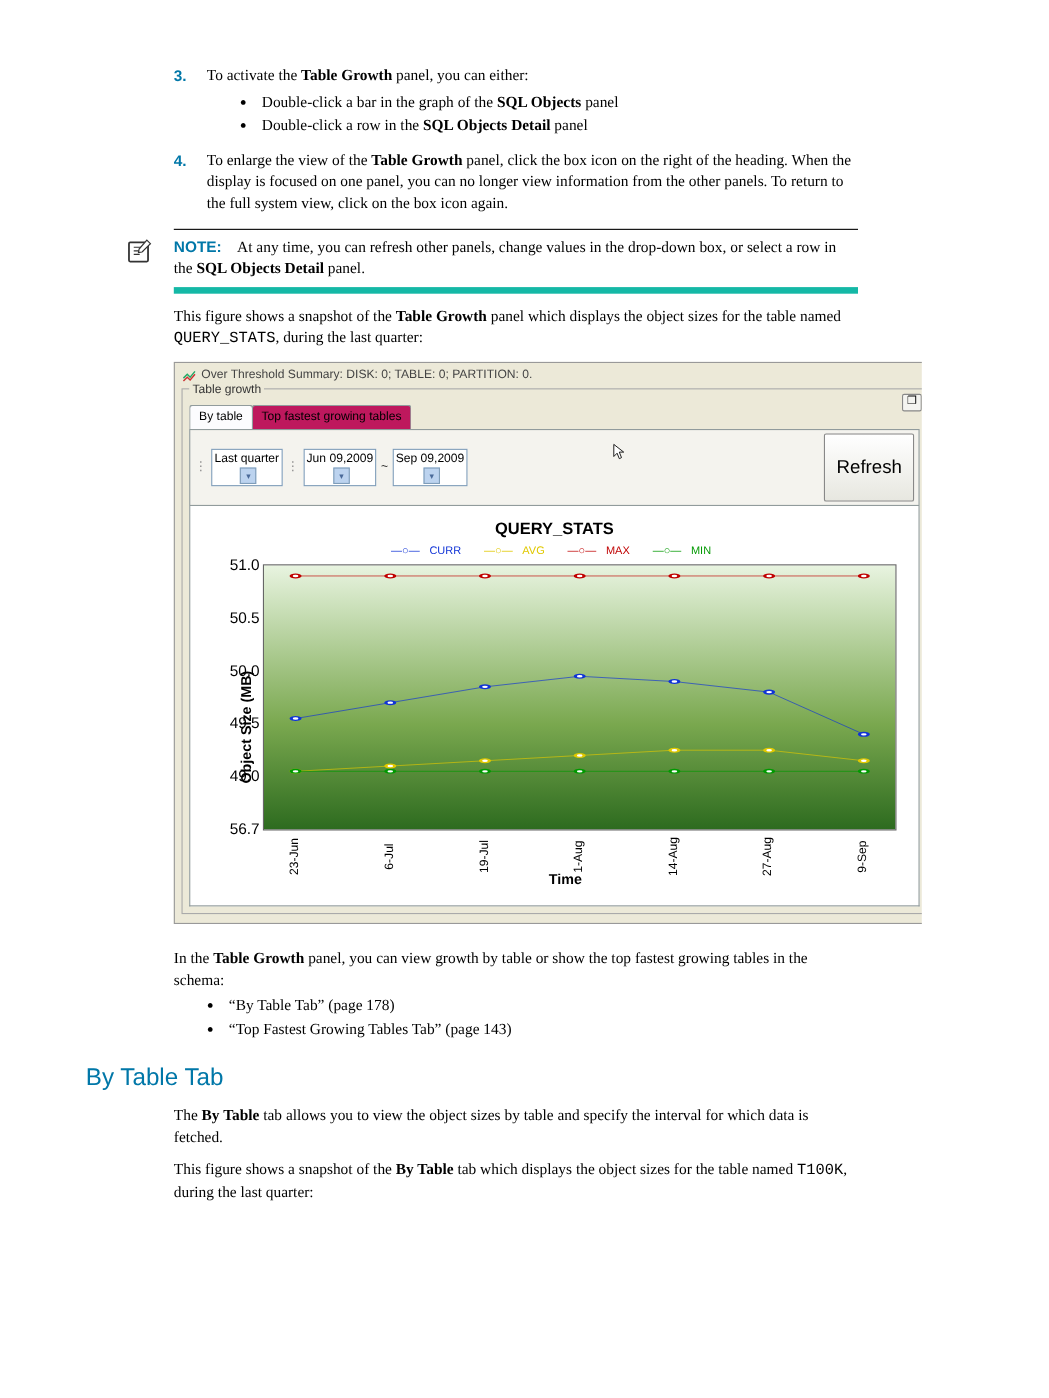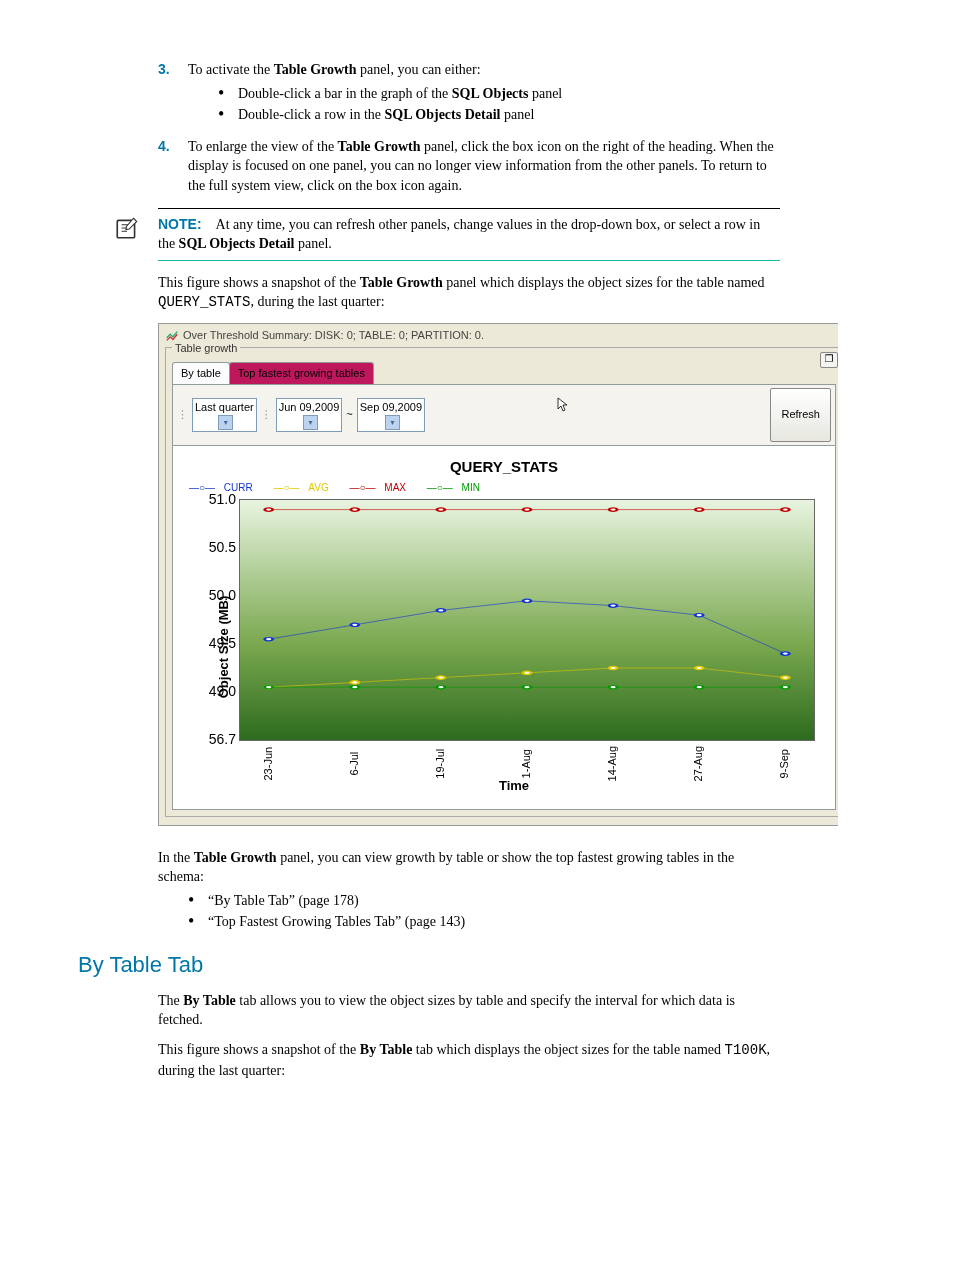--- a/index.html
+++ b/index.html
@@ -12,21 +12,21 @@
     box-sizing: border-box;
     line-height: 1.4;
   }
   .step-list { margin-left: 100px; }
   .step { display: flex; margin-bottom: 4px; }
   .step-num { color: #0077a8; font-weight: bold; width: 30px; flex-shrink: 0; font-family: Arial, sans-serif; font-size: 14px; }
   .step-body { flex: 1; }
   .bullet-list { margin: 4px 0 8px 30px; }
   .bullet-item { display: flex; margin: 2px 0; }
   .bullet-dot { width: 20px; flex-shrink: 0; font-size: 18px; line-height: 1; }
-  .note-wrap { margin: 12px 0 12px 100px; border-top: 1px solid #000; border-bottom: 1px solid #14b8a6; padding: 6px 0; position: relative; }
+  .note-wrap { margin: 12px 0 12px 100px; border-top: 1px solid #000; border-bottom: 6px solid #14b8a6; padding: 6px 0; position: relative; }
   .note-icon { position: absolute; left: -44px; top: 6px; width: 26px; height: 26px; }
   .note-label { font-family: Arial, sans-serif; font-weight: bold; color: #0077a8; font-size: 14px; }
   .para { margin: 10px 0 10px 100px; }
   .mono { font-family: 'Courier New', monospace; }
   .bold { font-weight: bold; }
   .section-heading { font-family: Arial, sans-serif; color: #0077a8; font-size: 22px; font-weight: normal; margin: 18px 0 10px 20px; }
   .ui-frame {
     margin: 10px 0 22px 100px;
     border: 1px solid #999;
     background: #ece9d8;
@@ -41,29 +41,29 @@
   .ui-fieldset { border: 1px solid #aaa; padding: 6px 6px 6px 6px; margin: 0; position: relative; }
   .ui-legend { position: relative; top: -13px; background: #ece9d8; padding: 0 3px; font-size: 11px; color: #333; }
   .ui-fieldset-body { margin-top: -10px; }
   .ui-box-icon { position: absolute; right: 4px; top: 4px; width: 16px; height: 14px; border: 1px solid #888; background: #f4f4f0; font-size: 10px; text-align: center; line-height: 12px; border-radius: 2px; }
   .ui-tabs { display: flex; gap: 0; margin-top: 2px; }
   .ui-tab { border: 1px solid #919b9c; border-bottom: none; padding: 3px 8px; background: #fcfcfe; font-size: 11px; border-radius: 3px 3px 0 0; margin-right: -1px; }
   .ui-tab.inactive { background: #be185d; }
   .ui-toolbar { border: 1px solid #919b9c; background: #f4f3ee; padding: 3px 4px; display: flex; align-items: center; gap: 4px; }
   .ui-select { border: 1px solid #7f9db9; background: #fff; padding: 1px 2px; font-size: 11px; display: inline-flex; align-items: center; flex-direction: column; }
   .ui-select .arrow { background: #bcd3ef; color: #4a6a99; width: 13px; height: 13px; display: inline-flex; align-items: center; justify-content: center; margin-left: 3px; font-size: 8px; border: 1px solid #7f9db9; }
-  .ui-button { border: 1px solid #888; background: linear-gradient(#fff,#e7e7e0); padding: 18px 10px; font-size: 11px; border-radius: 2px; margin-left: auto; }
+  .ui-button { border: 1px solid #888; background: linear-gradient(#fff,#e7e7e0); padding: 18px 10px; font-size: 17px; border-radius: 2px; margin-left: auto; }
   .chart-area {
     border: 1px solid #919b9c;
     border-top: none;
     background: #fff;
     padding: 10px 10px 14px 10px;
   }
   .chart-title { text-align: center; font-family: Arial, sans-serif; font-weight: bold; font-size: 15px; margin-bottom: 4px; }
-  .chart-legend { text-align: left; font-size: 10px; margin-bottom: 4px; }
+  .chart-legend { text-align: center; font-size: 10px; margin-bottom: 4px; }
   .chart-legend span { margin: 0 6px; }
   .lg-curr { color: #1033d6; }
   .lg-avg { color: #e0c800; }
   .lg-max { color: #c00000; }
   .lg-min { color: #009900; }
   .chart-plot { position: relative; height: 240px; margin-left: 36px; margin-right: 10px; background: linear-gradient(#e8f4e0 0%, #7aa84f 60%, #2d6b1f 100%); border: 1px solid #666; }
   .ylabel { position: absolute; left: -30px; top: 50%; transform: translateY(-50%) rotate(-90deg); transform-origin: center; font-family: Arial, sans-serif; font-weight: bold; font-size: 13px; white-space: nowrap; }
   .xlabel { text-align: center; font-family: Arial, sans-serif; font-weight: bold; font-size: 13px; margin-top: 36px; }
   .ytick { position: absolute; left: -34px; font-size: 14px; width: 30px; text-align: right; transform: translateY(-50%); }
   .xtick { position: absolute; bottom: -32px; font-size: 11px; transform: translateX(-50%) rotate(-90deg); transform-origin: center; white-space: nowrap; }

